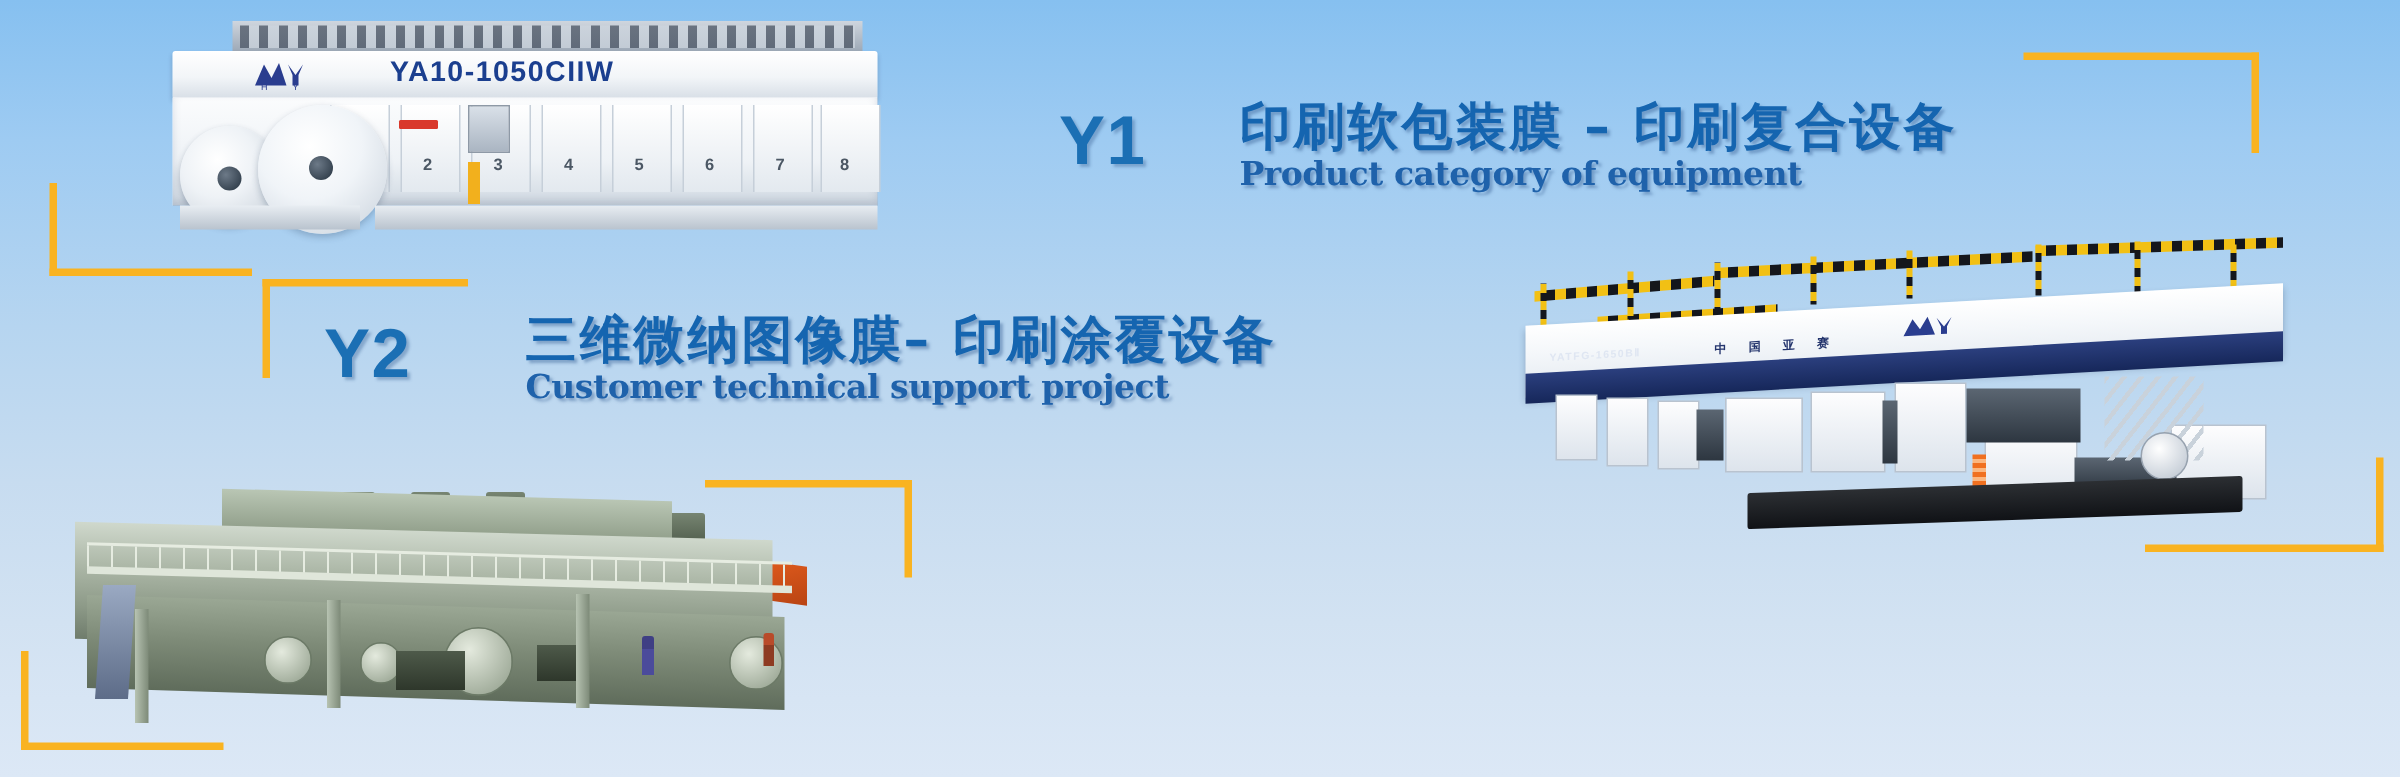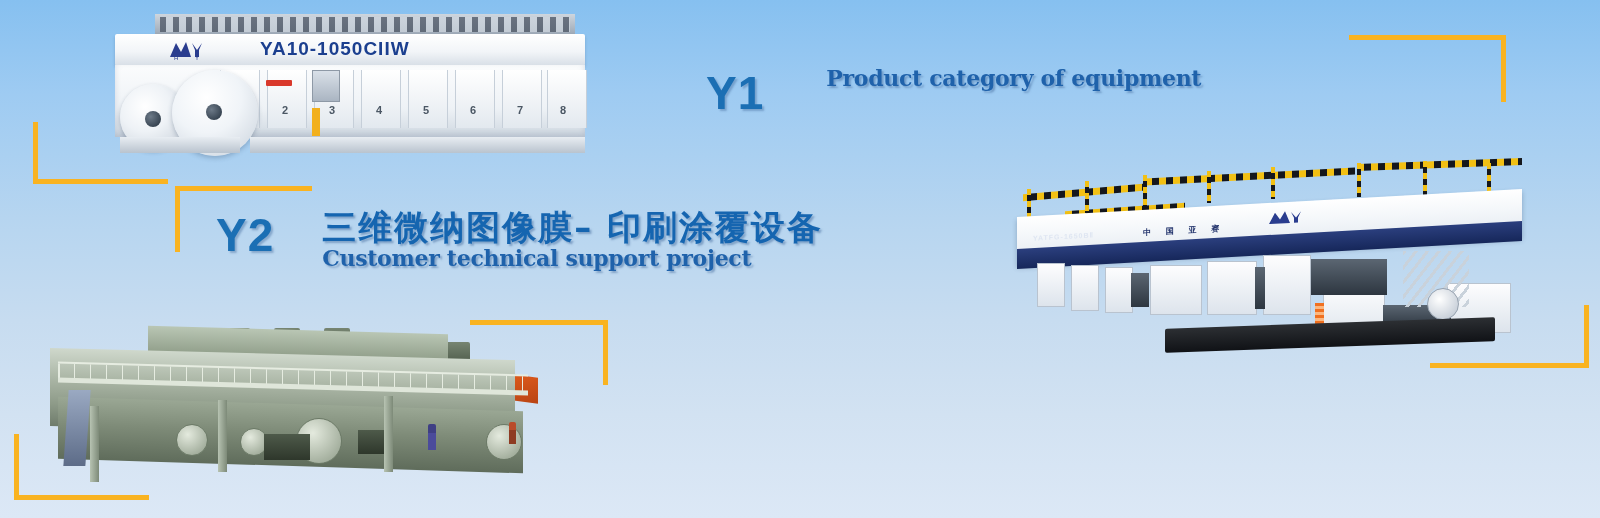--- a/index.html
+++ b/index.html
@@ -276,26 +276,27 @@
 
   <div class="rule h" style="left:470px;top:320px;width:138px;"></div>
   <div class="rule v" style="left:603px;top:320px;height:65px;"></div>
 
   <div class="rule v" style="left:14px;top:434px;height:66px;"></div>
   <div class="rule h" style="left:14px;top:495px;width:135px;"></div>
 
   <div class="txtgrp" id="t1" style="left:706px;top:70px;">
     <div class="ycode">Y1</div>
     <div class="lines" style="margin-left:62px;margin-top:-4px;">
+      <div class="cn">印刷软包装膜 – 印刷复合设备</div>
       <div class="en">Product category of equipment</div>
     </div>
   </div>
 
   <div class="txtgrp" id="t2" style="left:216px;top:212px;">
     <div class="ycode">Y2</div>
-    <div class="lines" style="margin-left:48px;margin-top:-4px;">
+    <div class="lines" style="margin-left:76px;margin-top:-4px;">
       <div class="cn">三维微纳图像膜– 印刷涂覆设备</div>
       <div class="en">Customer technical support project</div>
     </div>
   </div>
 
 
 </div>
 
 </body></html>

